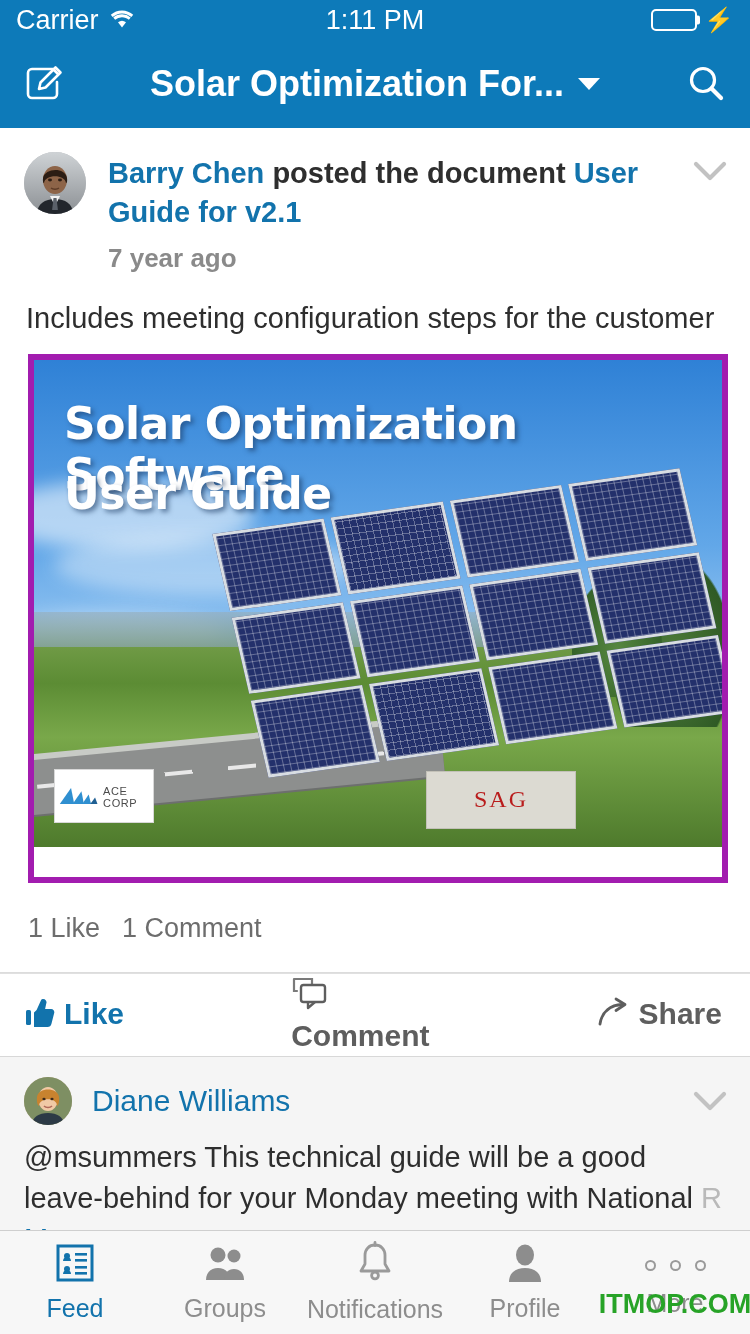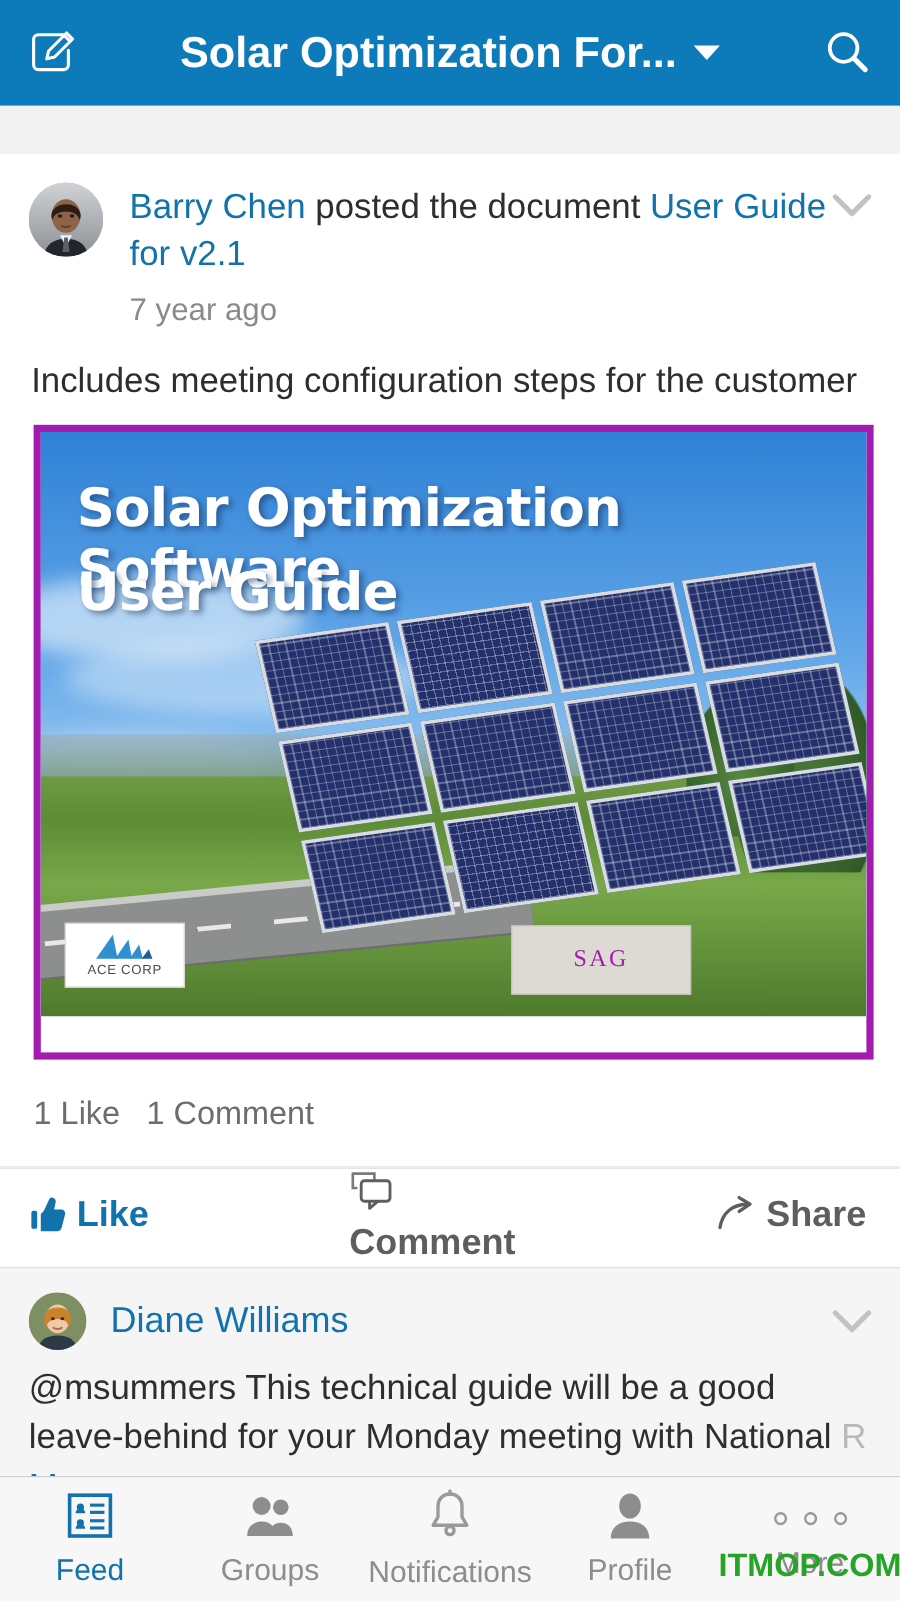--- a/index.html
+++ b/index.html
@@ -63,21 +63,21 @@
     position:absolute; top:128px; bottom:104px; left:0; right:0;
     overflow:hidden; background:#f2f2f2;
   }
   .card { background:#ffffff; border-bottom:1px solid #dcdcdc; }
 
   .post-head { display:flex; padding:24px 20px 0 24px; }
   .avatar {
     width:62px; height:62px; border-radius:50%; flex:0 0 auto;
     overflow:hidden; background:#b9bcc0;
   }
-  .post-head-txt { flex:1; margin-left:22px; padding-top:2px; }
+  .post-head-txt { flex:1; margin-left:22px; padding-top:2px;font-weight:bold; }
   .post-line {
     font-size:29px; line-height:1.33; color:#2e2e2e;
   }
   .lnk { color:#1273ac; }
   .post-time { font-size:26px; color:#8a8a8a; margin-top:12px; }
   .chev {
     flex:0 0 auto; width:40px; display:flex; align-items:flex-start;
     justify-content:center; padding-top:8px; cursor:pointer;
   }
 
@@ -141,33 +141,33 @@
       repeating-linear-gradient(0deg, rgba(255,255,255,.30) 0 1px, transparent 1px 7px),
       repeating-linear-gradient(90deg, rgba(255,255,255,.30) 0 1px, transparent 1px 7px),
       #23306b;
     border:3px solid #d8dde2;
   }
   .pedestal {
     position:absolute; left:392px; bottom:18px; width:150px; height:58px;
     background:#dcdad2; border:1px solid #c3c1b8;
     display:flex; align-items:center; justify-content:center;
   }
-  .pedestal span { color:#a21caf; font-size:20px; font-family:"Liberation Serif", serif; letter-spacing:2px; }
+  .pedestal span { color:#b91c1c; font-size:24px; font-family:"Liberation Serif", serif; letter-spacing:2px; }
   .tree {
     position:absolute; right:-10px; bottom:120px; width:120px; height:170px;
     background:radial-gradient(ellipse at 50% 60%, #4e7c3a 0%, #2f5a25 70%, rgba(47,90,37,0) 72%);
   }
   .tree2{
     position:absolute; right:60px; bottom:150px; width:90px; height:120px;
     background:radial-gradient(ellipse at 50% 60%, #57873f 0%, #35632a 70%, rgba(53,99,42,0) 72%);
   }
   .acelogo {
     position:absolute; left:20px; bottom:24px; width:100px; height:54px;
     background:#ffffff; border:1px solid #d8d8d8;
-    display:flex; flex-direction:column; align-items:center; justify-content:center;
+    display:flex; flex-direction:row; align-items:center; justify-content:center;
   }
   .ace-mark { display:block; }
   .ace-txt { font-size:11px; color:#4b4b4b; letter-spacing:.6px; margin-top:2px; }
 
   
   .counts {
     display:flex; gap:22px; font-size:27px; color:#6d6d6d;
     padding:30px 20px 28px 28px;
   }
 
@@ -216,20 +216,39 @@
     position:absolute; bottom:14px; left:50%; transform:translateX(-50%);
     color:#27a327; font-size:27px; font-weight:bold; white-space:nowrap;
     letter-spacing:0px; pointer-events:none;
   }
 </style>
 </head>
 <body>
 
 <div class="phone">
 
+  <div class="statusbar">
+    <div class="sb-left">
+      <span class="sb-carrier">Carrier</span>
+      <span class="wifi-ico">
+        <svg width="26" height="20" viewBox="0 0 26 20">
+          <path d="M13 18.5l-4-5.2a6.4 6.4 0 018 0z" fill="#fff"></path>
+          <path d="M13 8.2c2.6 0 5 .9 6.9 2.5l1.8-2.3A13.6 13.6 0 0013 5.2c-3.3 0-6.3 1.2-8.7 3.2l1.8 2.3A10.6 10.6 0 0113 8.2z" fill="#fff"></path>
+          <path d="M13 1.6c4.3 0 8.2 1.6 11.2 4.2l-1.8 2.3A15 15 0 0013 4.4 15 15 0 003.6 8.1L1.8 5.8A17.4 17.4 0 0113 1.6z" fill="#fff"></path>
+        </svg>
+      </span>
+    </div>
+    <div class="sb-time">1:11 PM</div>
+    <div class="sb-right">
+      <span class="batt">
+        <span class="batt-fill"></span><span class="batt-cap"></span>
+      </span>
+      <span class="bolt">⚡</span>
+    </div>
+  </div>
 
   <div class="navbar">
     <div class="nav-btn">
       <svg width="44" height="44" viewBox="0 0 44 44">
         <path d="M31 7H10a4 4 0 00-4 4v21a4 4 0 004 4h21a4 4 0 004-4V20" fill="none" stroke="#fff" stroke-width="2.6" stroke-linecap="round"></path>
         <path d="M33.5 5.5l5 5-15 15-6.5 1.5 1.5-6.5z" fill="none" stroke="#fff" stroke-width="2.6" stroke-linejoin="round"></path>
         <path d="M31.5 7.5l5 5" stroke="#fff" stroke-width="2.6"></path>
       </svg>
     </div>
 

